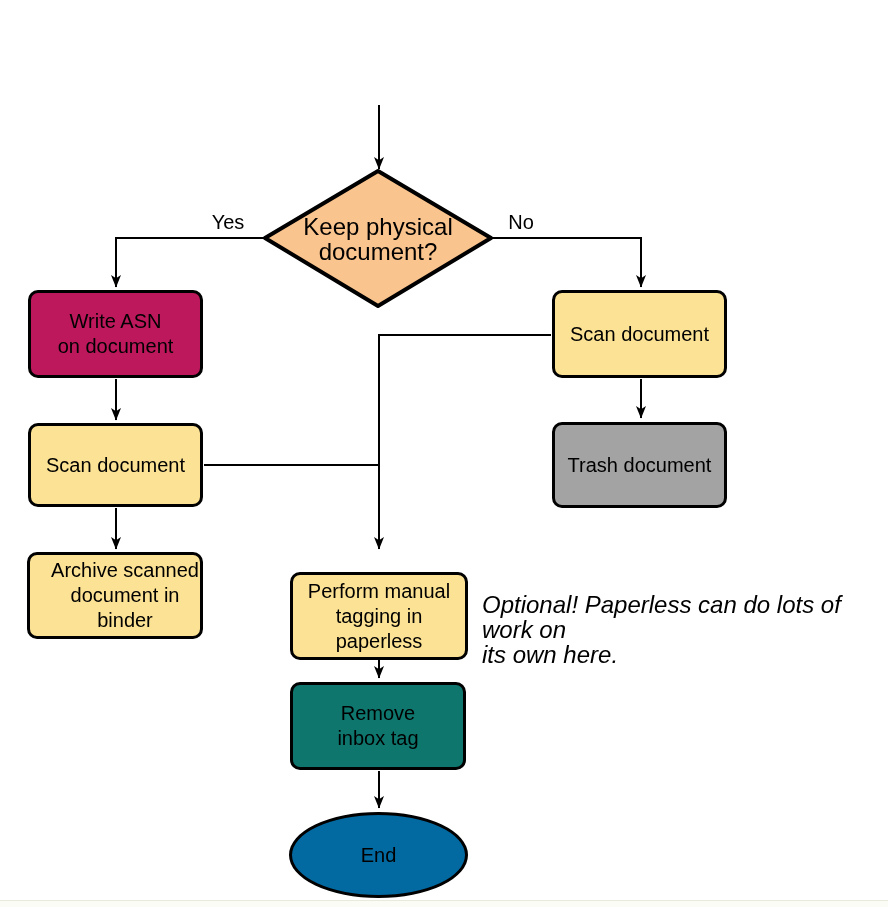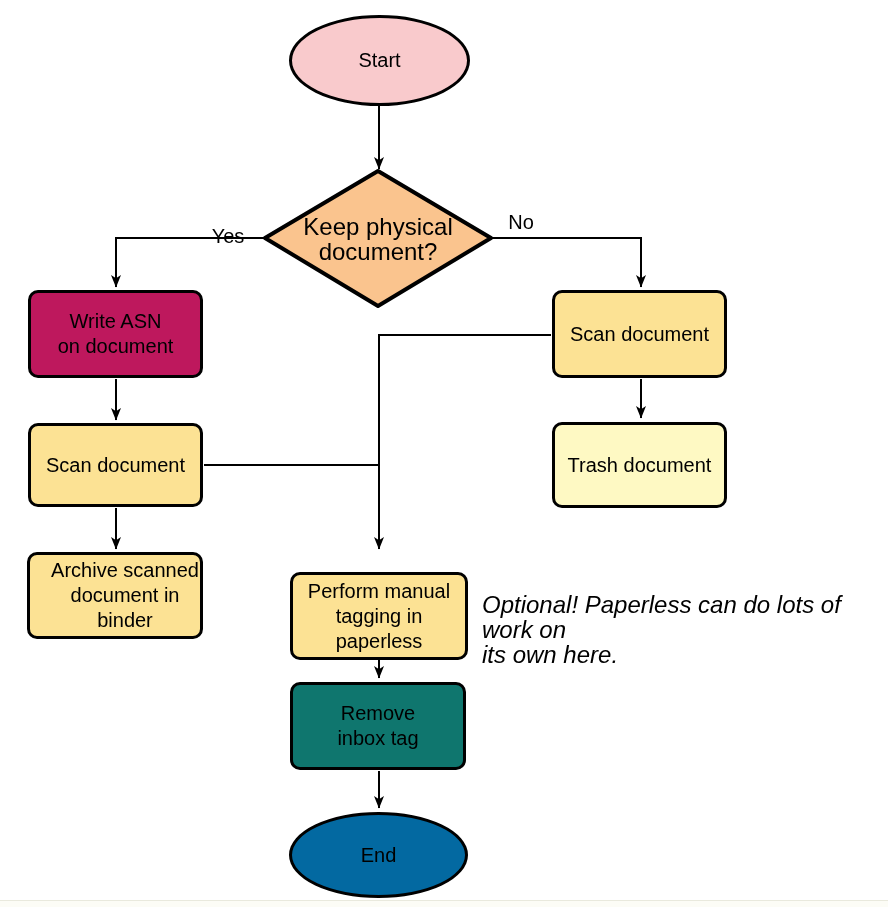--- a/index.html
+++ b/index.html
@@ -90,47 +90,44 @@
     <path d="M116,508 L116,549" fill="none" stroke="#000000" stroke-width="2" marker-end="url(#arrow)"></path>
     <path d="M204,465 L379,465" fill="none" stroke="#000000" stroke-width="2"></path>
     <path d="M551,335 L379,335 L379,549" fill="none" stroke="#000000" stroke-width="2" marker-end="url(#arrow)"></path>
     <path d="M641,379 L641,418" fill="none" stroke="#000000" stroke-width="2" marker-end="url(#arrow)"></path>
     <path d="M379,641 L379,678" fill="none" stroke="#000000" stroke-width="2" marker-end="url(#arrow)"></path>
     <path d="M379,771 L379,808" fill="none" stroke="#000000" stroke-width="2" marker-end="url(#arrow)"></path>
 
     <polygon points="378,171 491,238 378,306 265,238" stroke="#000000" stroke-width="4" stroke-linejoin="round" fill="#fac48e"></polygon>
   </svg>
 
-  <div class="node terminal" style="left: 289px; top: 15px; width: 181px; height: 91px; background-color: rgb(249, 202, 204);">
-    <span>Start</span>
-  </div>
 
   <div class="diamond-label" style="left:278px; top:201px; width:200px; height:75px;">Keep physical
 document?</div>
 
-  <div class="edge-label" style="left:205px; top:225px; width:46px;">Yes</div>
+  <div class="edge-label" style="left:205px; top:211px; width:46px;">Yes</div>
   <div class="edge-label" style="left:498px; top:211px; width:46px;">No</div>
 
   <div class="node process" style="left: 28px; top: 290px; width: 175px; height: 88px; background-color: #be185d;">
     <span>Write ASN
 on document</span>
   </div>
   <div class="node process" style="left: 28px; top: 423px; width: 175px; height: 84px; background-color: rgb(252, 226, 148);">
     <span>Scan document</span>
   </div>
   <div class="node process" style="left: 27px; top: 552px; width: 176px; height: 87px; background-color: rgb(252, 226, 148); padding-left: 20px;">
     <span>Archive scanned
 document in
 binder</span>
   </div>
 
   <div class="node process" style="left: 552px; top: 290px; width: 175px; height: 88px; background-color: rgb(252, 226, 148);">
     <span>Scan document</span>
   </div>
-  <div class="node process" style="left: 552px; top: 422px; width: 175px; height: 86px; background-color: #fef9c3;">
+  <div class="node process" style="left: 552px; top: 422px; width: 175px; height: 86px; background-color: #a3a3a3;">
     <span>Trash document</span>
   </div>
 
   <div class="node process" style="left: 290px; top: 572px; width: 178px; height: 88px; background-color: rgb(252, 226, 148);">
     <span>Perform manual
 tagging in
 paperless</span>
   </div>
   <div class="node process" style="left: 290px; top: 682px; width: 176px; height: 88px; background-color: #0f766e;">
     <span>Remove

